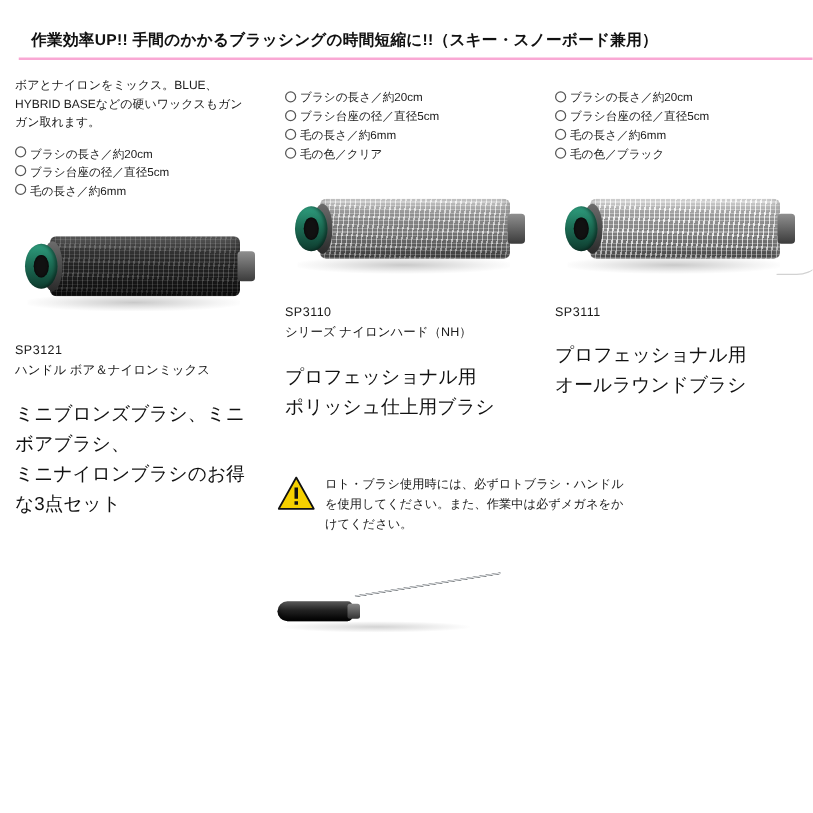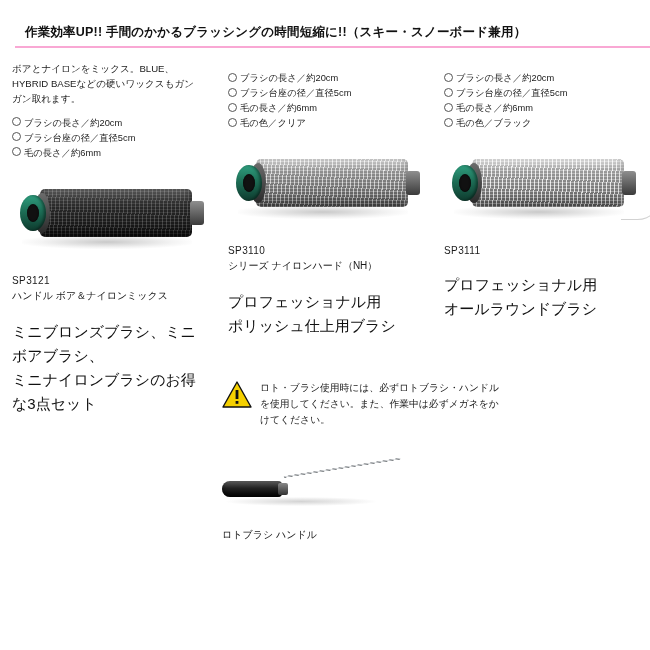--- a/index.html
+++ b/index.html
@@ -376,16 +376,15 @@
     </svg>
     <div class="warn-text">ロト・ブラシ使用時には、必ずロトブラシ・ハンドルを使用してください。また、作業中は必ずメガネをかけてください。</div>
   </div>
 
   <div class="handle-block">
     <div class="handle-img">
       <div class="handle-shadow"></div>
       <div class="handle-shaft"></div>
       <div class="handle-grip"></div>
     </div>
-    <div class="handle-name">ロトブラシ ハンドル</div>
   </div>
 
 </div>
 
 </body></html>

